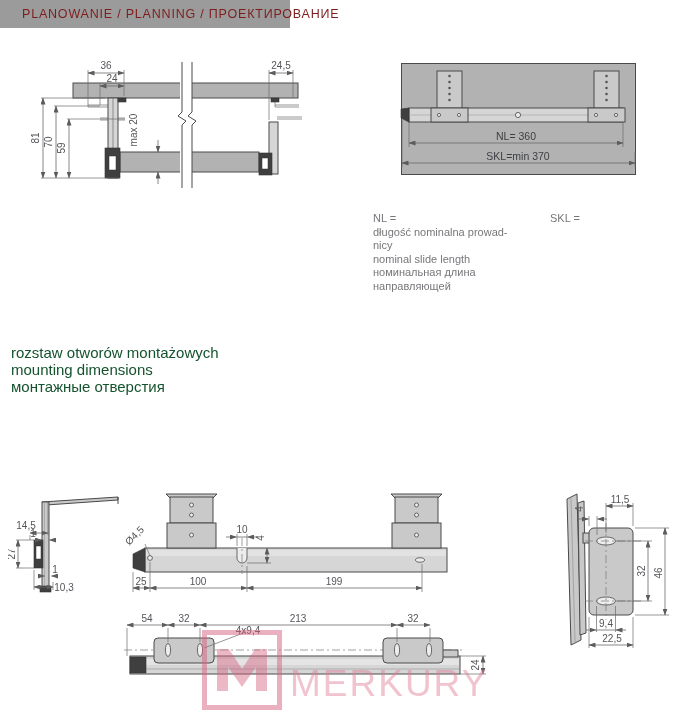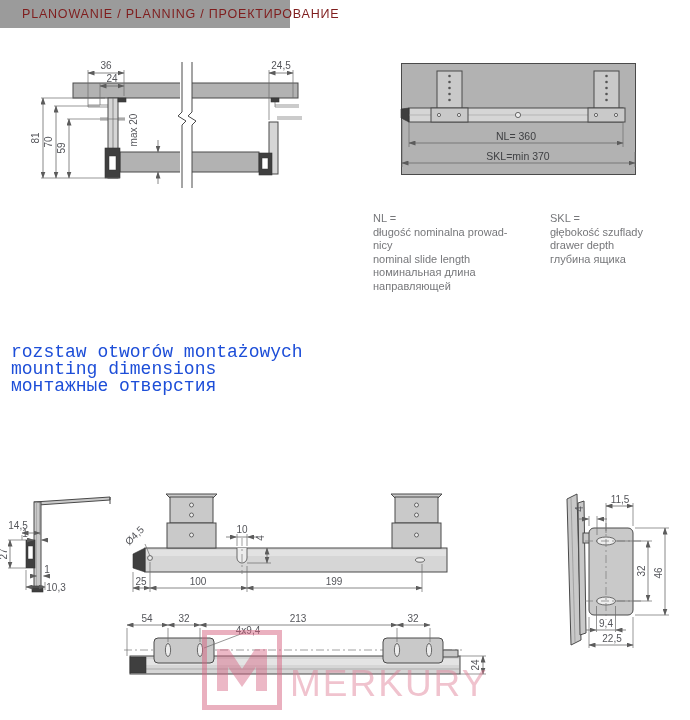--- a/index.html
+++ b/index.html
@@ -5,21 +5,21 @@
   html,body{margin:0;padding:0;background:#fff;}
   #canvas{position:relative;width:690px;height:720px;background:#ffffff;overflow:hidden;
           font-family:"Liberation Sans",sans-serif;}
   .abs{position:absolute;}
   
   .header-bar{left:0;top:8;width:290px;height:28px;background:#9b9b9b;display:flex;align-items:center;}
   .header-title{color:#7f1d1d;font-size:12.5px;letter-spacing:0.8px;padding-left:22px;white-space:nowrap;}
   
   .legend-col{display:flex;gap:0;color:#76777a;font-size:11px;line-height:13.5px;flex-direction:column;}
   .legend-prefix{white-space:nowrap;}
-  .note{color:#1d4ed8;font-size:18px;line-height:17px;font-family:Liberation Mono, monospace;}
+  .note{color:#14532d;font-size:15px;line-height:17px;}
   
   svg{display:block;}
   .outl{stroke:#4a4a4a;stroke-width:1;fill:none;}
   .panel{fill:#b2b2b2;stroke:#4a4a4a;stroke-width:1;}
   .steel{fill:#d6d6d6;stroke:#4a4a4a;stroke-width:1;}
   .bracket{fill:#c9c9c9;stroke:#4a4a4a;stroke-width:1;}
   .darkpart{fill:#3f3f3f;stroke:#333;stroke-width:0.6;}
   .holed{fill:#ededed;stroke:#4a4a4a;stroke-width:0.8;}
   .dim{stroke:#6a6a6a;stroke-width:0.8;fill:none;}
   .ext{stroke:#6a6a6a;stroke-width:0.7;fill:none;}
@@ -175,34 +175,29 @@
     <div>
       <div>długość nominalna prowad-</div>
       <div>nicy</div>
       <div>nominal slide length</div>
       <div>номинальная длина</div>
       <div>направляющей</div>
     </div>
   </div>
   <div class="abs legend-col" style="left:530px;top:212px;margin-left:20px;">
     <span class="legend-prefix">SKL =</span>
-    <div>
-      <div>głębokość szuflady</div>
-      <div>drawer depth</div>
-      <div>глубина ящика</div>
-    </div>
   </div>
 
   <div class="abs note" style="left:11px;top:344px;">
     <div>rozstaw otworów montażowych</div>
     <div>mounting dimensions</div>
     <div>монтажные отверстия</div>
   </div>
 
-  <div class="abs" style="left:0;top:488px;text-align:right;">
+  <div class="abs" style="left:8px;top:488px;text-align:right;">
     <svg width="115" height="120" viewBox="0 0 115 120">
       <g>
         <polygon class="bracket" stroke-width="0.8" points="34,14 110,9 110,12 38,17"></polygon>
         <line class="outl" x1="110" y1="9" x2="110" y2="16" stroke-width="0.8"></line>
         <rect class="bracket" x="34" y="14" width="7" height="88"></rect>
         <line x1="36.5" y1="14" x2="36.5" y2="102" stroke="#9a9a9a" stroke-width="0.6"></line>
         <rect class="darkpart" x="26" y="52" width="9" height="28"></rect>
         <rect x="28" y="58" width="5" height="13" fill="#fff" stroke="#333" stroke-width="0.5"></rect>
         <rect class="darkpart" x="32" y="98" width="11" height="6"></rect>
       </g>

